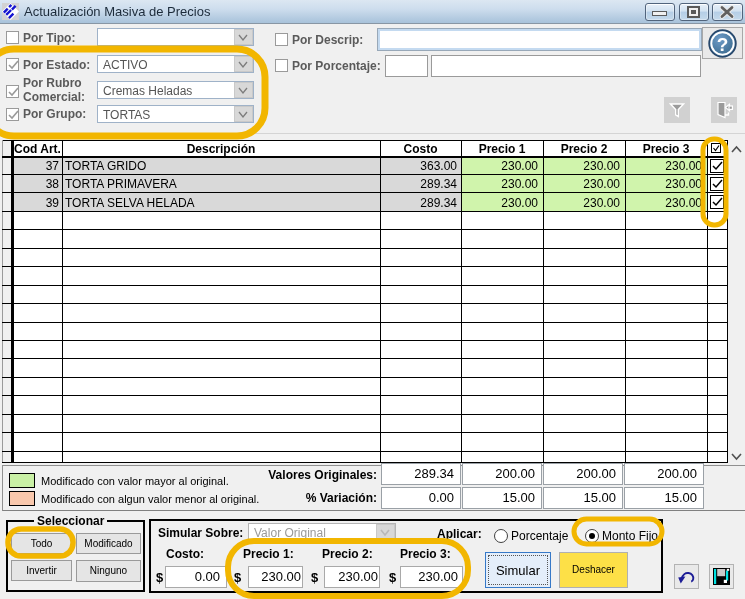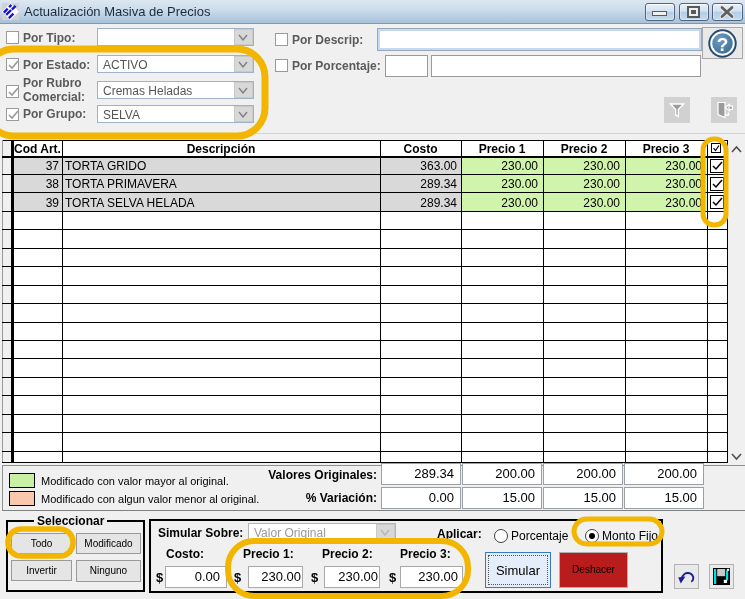--- a/index.html
+++ b/index.html
@@ -108,21 +108,21 @@
       <path d="M1 1 L5 6 L9 1" fill="none" stroke="#7c7c7c" stroke-width="1.3"></path>
     </svg>
   </div>
 
 <div class="abs cb" style="left:6px;top:108px;"></div>
 <svg class="abs" style="left:8px;top:110px" width="11" height="10">
     <path d="M1 5 L4 8 L10 1" fill="none" stroke="#9a9a9a" stroke-width="1.6"></path>
   </svg>
 <div class="abs flabel" style="left:23px;top:107px;">Por Grupo:</div>
 <div class="abs combo" style="left:97px;top:105px;width:157px;height:18px;">
-    <span class="txt">SELVA</span>
+    <span class="txt">TORTAS</span>
     <span class="btn"></span>
     <svg class="abs" style="right:5px;top:5px" width="10" height="8">
       <path d="M1 1 L5 6 L9 1" fill="none" stroke="#7c7c7c" stroke-width="1.3"></path>
     </svg>
   </div>
 
 <div class="abs" style="left:702px;top:27px;width:41px;height:32px;background:#e9e9e9;border:1px solid #a8a8a8;"></div>
 <svg class="abs" style="left:708px;top:29px" width="29" height="29" viewBox="0 0 29 29">
   <defs>
       <radialGradient id="hg" cx="40%" cy="35%" r="75%">
@@ -290,21 +290,21 @@
 <div class="abs ibox" style="left:165px;top:566px;width:62px;height:22px;line-height:20px;padding-right:6px;">0.00</div>
 <div class="abs boldlbl" style="left:234px;top:570px;font-size:13px;">$</div>
 <div class="abs ibox" style="left:248px;top:566px;width:55px;height:22px;line-height:20px;padding-right:1px;">230.00</div>
 <div class="abs boldlbl" style="left:311px;top:570px;font-size:13px;">$</div>
 <div class="abs ibox" style="left:324px;top:566px;width:56px;height:22px;line-height:20px;padding-right:1px;">230.00</div>
 <div class="abs boldlbl" style="left:389px;top:570px;font-size:13px;">$</div>
 <div class="abs ibox" style="left:400px;top:566px;width:63px;height:22px;line-height:20px;padding-right:4px;">230.00</div>
 
 <div class="abs" style="left:485px;top:552px;width:66px;height:36px;background:#e4eefa;border:1px solid #3679c8;"></div>
 <div class="abs" style="left:488px;top:555px;width:60px;height:30px;border:1px dotted #555;font-size:13px;text-align:center;line-height:29px;">Simular</div>
-<div class="abs btn" style="left:559px;top:552px;width:69px;height:36px;line-height:34px;background:#b91c1c;border-color:#b0b0b0;">Deshacer</div>
+<div class="abs btn" style="left:559px;top:552px;width:69px;height:36px;line-height:34px;background:#fde047;border-color:#b0b0b0;">Deshacer</div>
 
 <div class="abs" style="left:674px;top:564px;width:25px;height:25px;background:#e9e9e9;border:1px solid #b3b3b3;"></div>
 <svg class="abs" style="left:677px;top:569px" width="20" height="16" viewBox="0 0 20 16">
   <path d="M4.8 9.5 C5.6 5.8 8.5 3.6 11.5 4 C14.8 4.5 16.8 7.2 16.2 10.2 C16 11.4 15.2 12.3 14.2 12.6" fill="none" stroke="#1c1c96" stroke-width="1.9"></path>
   <polygon points="1.2,8.6 8.4,7.6 3.8,14.6" fill="#1c1c96"></polygon>
 </svg>
 <div class="abs" style="left:709px;top:564px;width:25px;height:25px;background:#e9e9e9;border:1px solid #b3b3b3;"></div>
 <svg class="abs" style="left:712px;top:567px" width="19" height="19" viewBox="0 0 19 19">
   <rect x="1" y="1" width="17" height="17" fill="#000000"></rect>
   <rect x="2" y="2" width="2.2" height="15" fill="#00e2e2"></rect>

